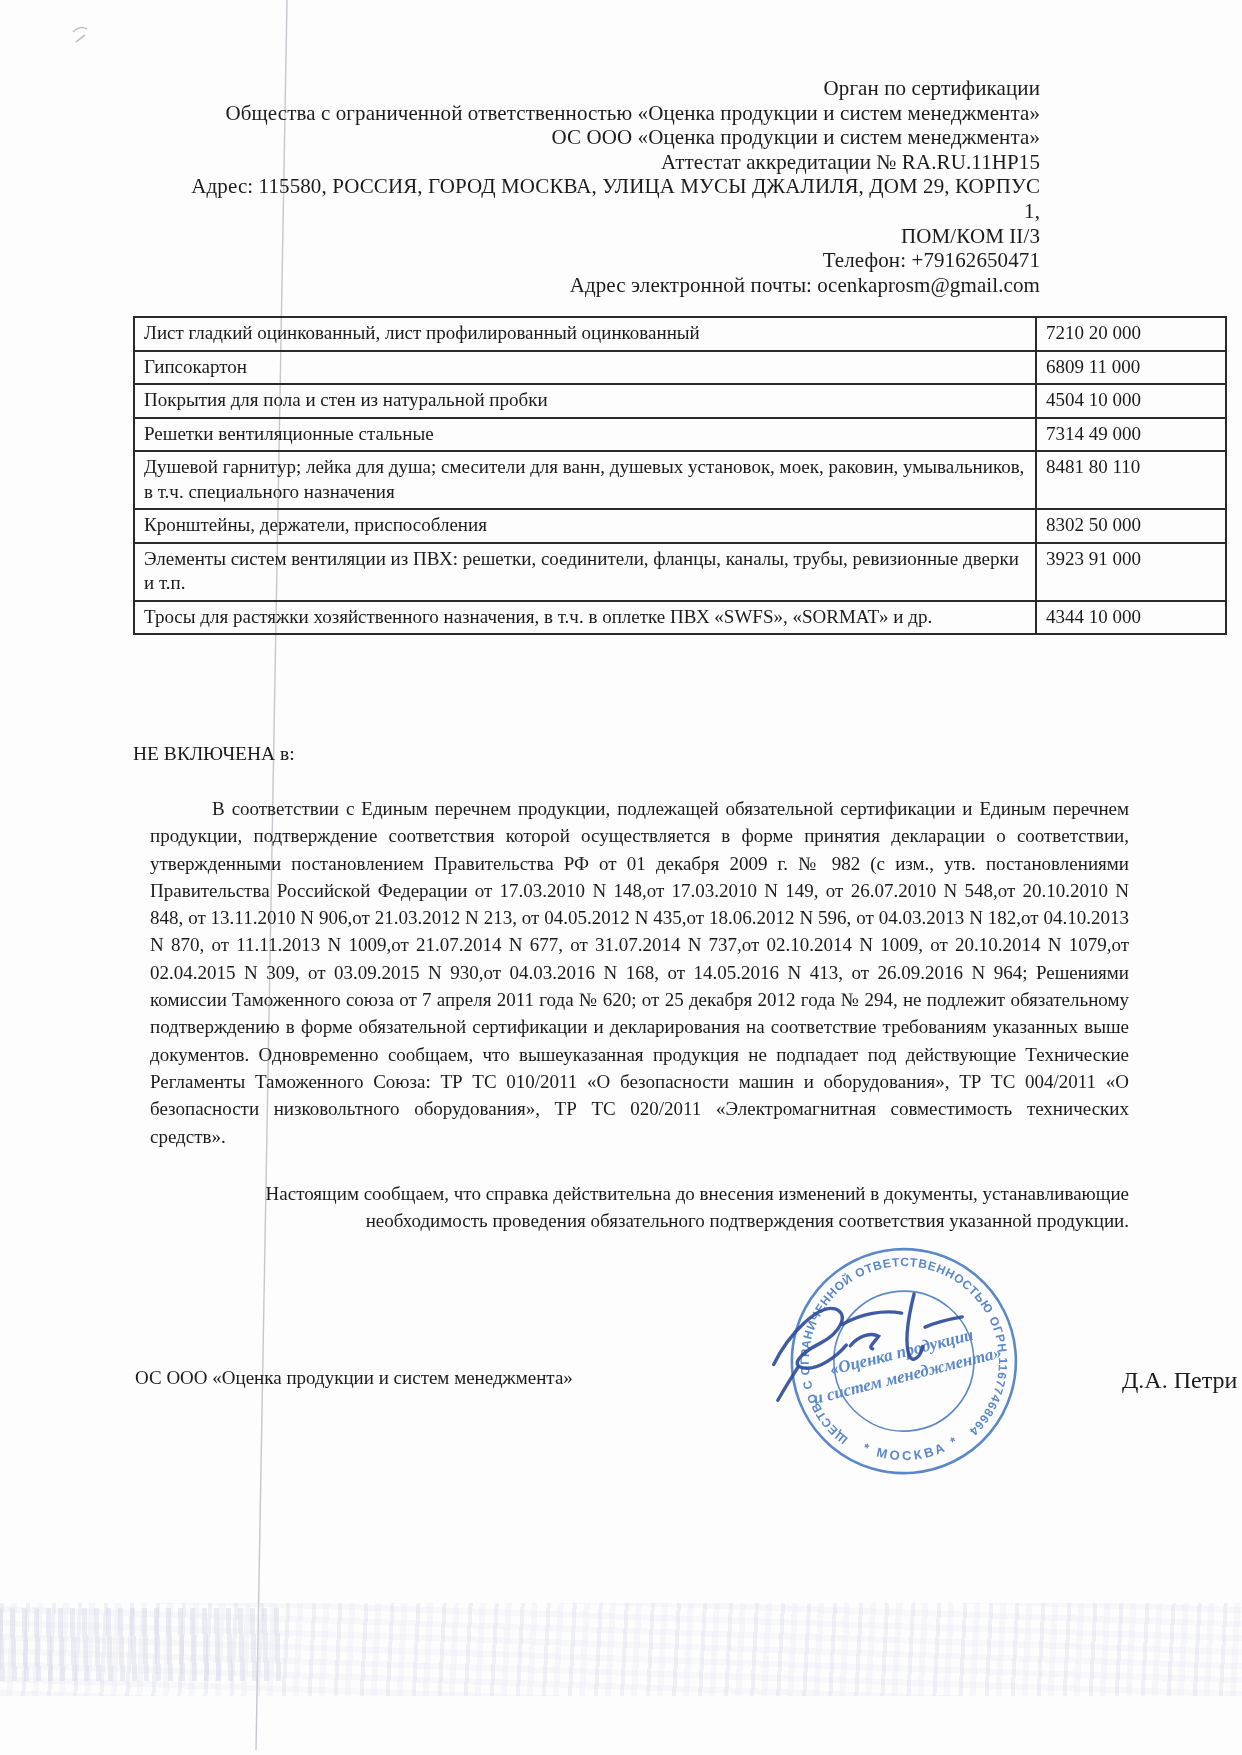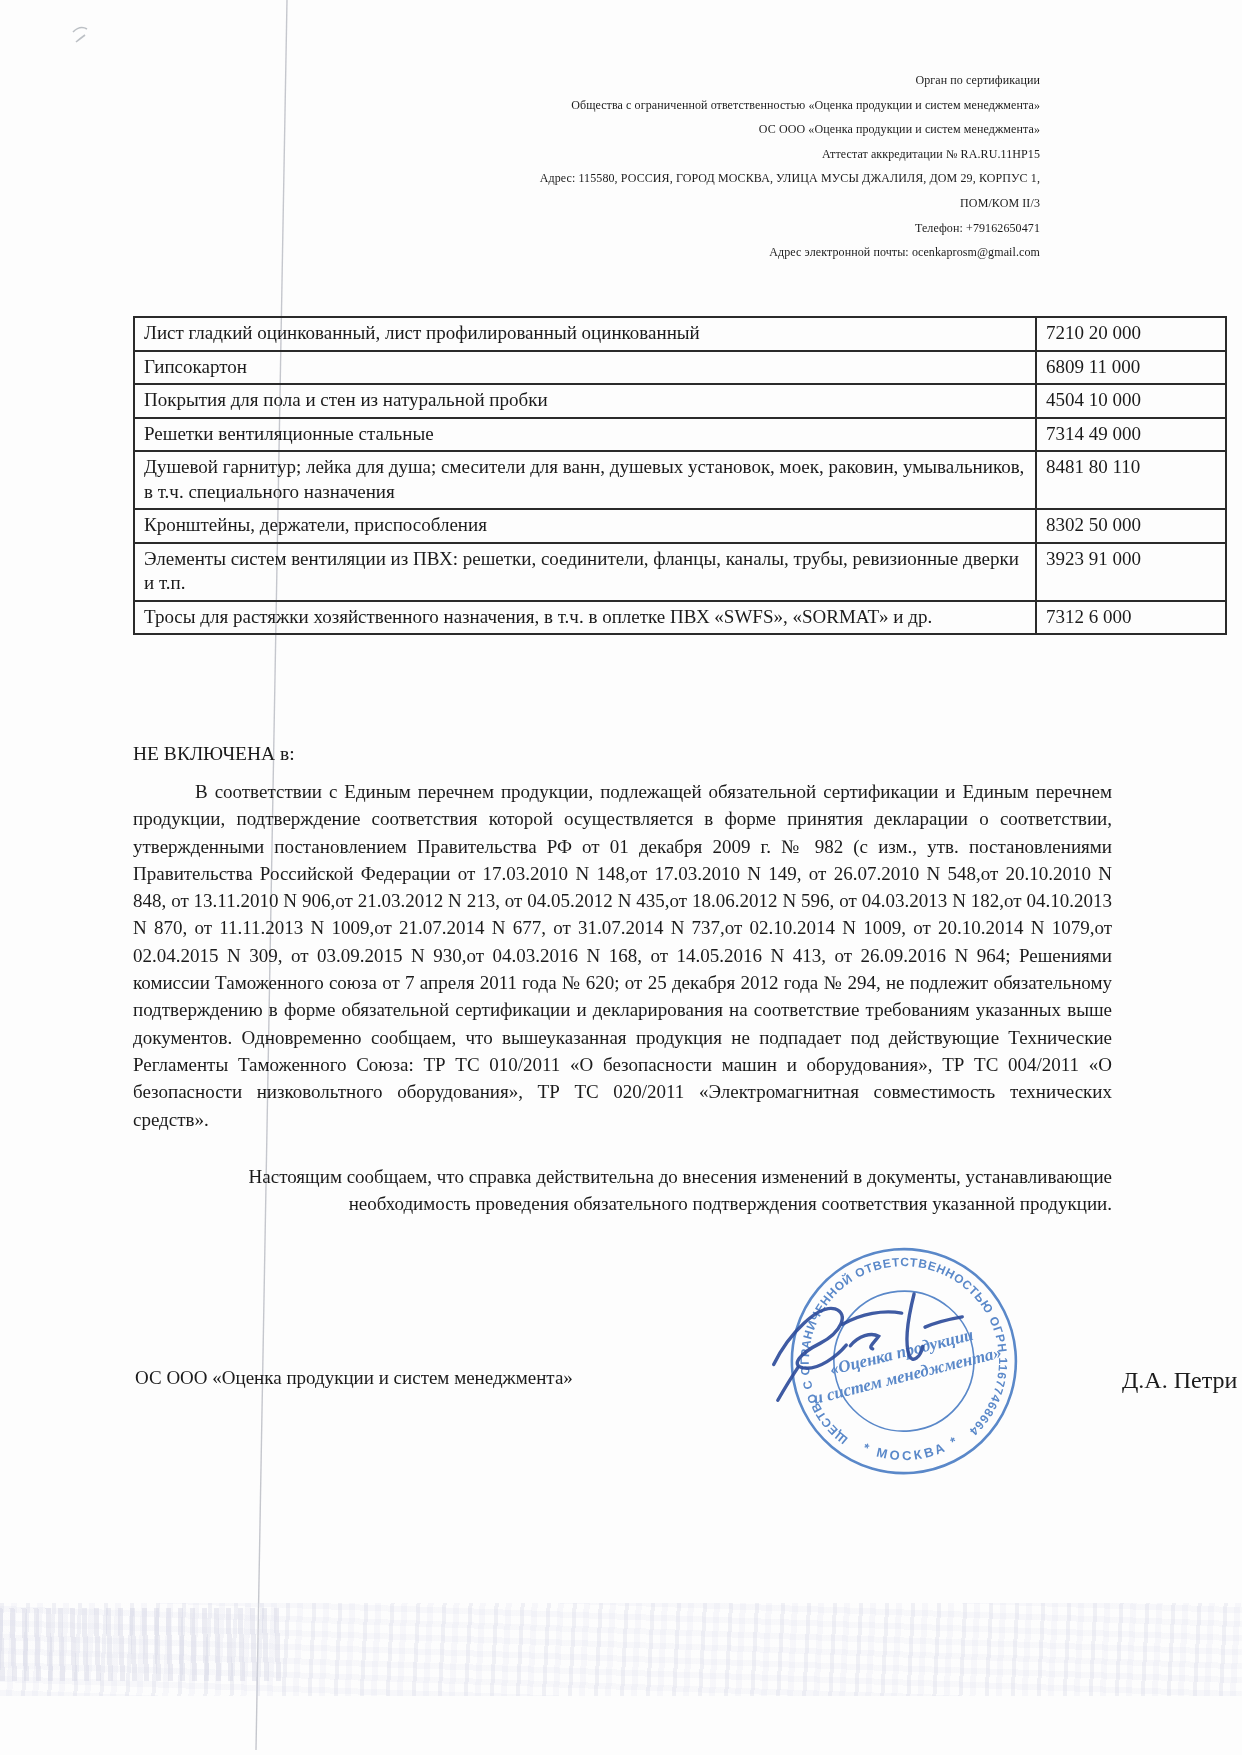--- a/index.html
+++ b/index.html
@@ -22,37 +22,37 @@
       repeating-linear-gradient(93deg, rgba(205,207,224,.34) 0 4px, rgba(243,243,249,.05) 4px 11px, rgba(219,220,236,.26) 11px 17px, rgba(248,248,252,.04) 17px 26px),
       repeating-linear-gradient(2deg, rgba(222,223,238,.22) 0 6px, rgba(250,250,253,.06) 6px 14px);
     opacity:.8;
   }
   .noise-band::before{
     content:"";position:absolute;left:0;top:5px;width:285px;height:78%;
     background:repeating-linear-gradient(88deg, rgba(198,200,220,.38) 0 5px, rgba(240,240,248,.08) 5px 12px);
   }
   
   .letterhead{
-    position:absolute;top:68px;left:180px;width:860px;
-    text-align:right;font-size:12px;line-height:24.6px;letter-spacing:.1px;
+    position:absolute;top:76px;left:180px;width:860px;
+    text-align:right;font-size:21px;line-height:24.6px;letter-spacing:.1px;
   }
   
   .doc-table{
     position:absolute;top:316px;left:133px;width:1094px;
     border-collapse:collapse;font-size:19px;
   }
   .doc-table td{
     border:2px solid #2a2a2a;
     padding:3px 9px 4px;line-height:24.5px;vertical-align:top;
   }
   .doc-table td.code{width:170px;}
   
   .not-included{position:absolute;top:743px;left:133px;font-size:19.5px;}
   .para{
-    position:absolute;left:133px;width:979px;margin:0;
+    position:absolute;left:133px;width:979px;margin:17px;
     font-size:19px;line-height:27.3px;text-align:justify;text-indent:62px;
   }
   .para1{top:778px;}
   .para2{top:1163px;text-align:right;}
   
   .sig-org{position:absolute;left:135px;top:1367px;font-size:19px;}
   .sig-name{position:absolute;left:1122px;top:1367px;font-size:24px;}
   
   .stamp{position:absolute;left:758px;top:1238px;width:272px;height:250px;}
   .stamp-svg{width:100%;height:100%;transform:rotate(-5deg);opacity:.92;}
@@ -113,21 +113,21 @@
       <tr>
         <td class="prod">Кронштейны, держатели, приспособления</td>
         <td class="code">8302 50 000</td>
       </tr>
       <tr>
         <td class="prod">Элементы систем вентиляции из ПВХ: решетки, соединители, фланцы, каналы, трубы, ревизионные дверки и т.п.</td>
         <td class="code">3923 91 000</td>
       </tr>
       <tr>
         <td class="prod">Тросы для растяжки хозяйственного назначения,  в т.ч. в оплетке ПВХ  «SWFS», «SORMAT» и др.</td>
-        <td class="code">7312 6 000</td>
+        <td class="code">4344 10 000</td>
       </tr>
     </tbody>
   </table>
 
   <div class="not-included">НЕ ВКЛЮЧЕНА в:</div>
   <p class="para para1">В соответствии с Единым перечнем продукции, подлежащей обязательной сертификации и Единым перечнем продукции, подтверждение соответствия которой осуществляется в форме принятия декларации о соответствии, утвержденными постановлением Правительства РФ от 01 декабря 2009 г. № 982 (с изм., утв. постановлениями Правительства Российской Федерации от 17.03.2010 N 148,от 17.03.2010 N 149, от 26.07.2010 N 548,от 20.10.2010 N 848, от 13.11.2010 N 906,от 21.03.2012 N 213, от 04.05.2012 N 435,от 18.06.2012 N 596, от 04.03.2013 N 182,от 04.10.2013 N 870, от 11.11.2013 N 1009,от 21.07.2014 N 677, от 31.07.2014 N 737,от 02.10.2014 N 1009, от 20.10.2014 N 1079,от 02.04.2015 N 309, от 03.09.2015 N 930,от 04.03.2016 N 168, от 14.05.2016 N 413, от 26.09.2016 N 964; Решениями комиссии Таможенного союза от 7 апреля 2011 года № 620; от 25 декабря 2012 года № 294, не подлежит обязательному подтверждению в форме обязательной сертификации и декларирования на соответствие требованиям указанных выше документов. Одновременно сообщаем, что вышеуказанная продукция не подпадает под действующие  Технические Регламенты Таможенного Союза: ТР ТС 010/2011 «О безопасности машин и оборудования», ТР ТС 004/2011 «О безопасности низковольтного оборудования», ТР ТС 020/2011 «Электромагнитная совместимость технических средств».</p>
   <p class="para para2">Настоящим сообщаем, что справка действительна до внесения изменений в документы, устанавливающие необходимость проведения обязательного подтверждения соответствия указанной продукции.</p>
 
   <div class="sig-org">ОС ООО «Оценка продукции и систем менеджмента»</div>
   <div class="sig-name">Д.А. Петри</div>

